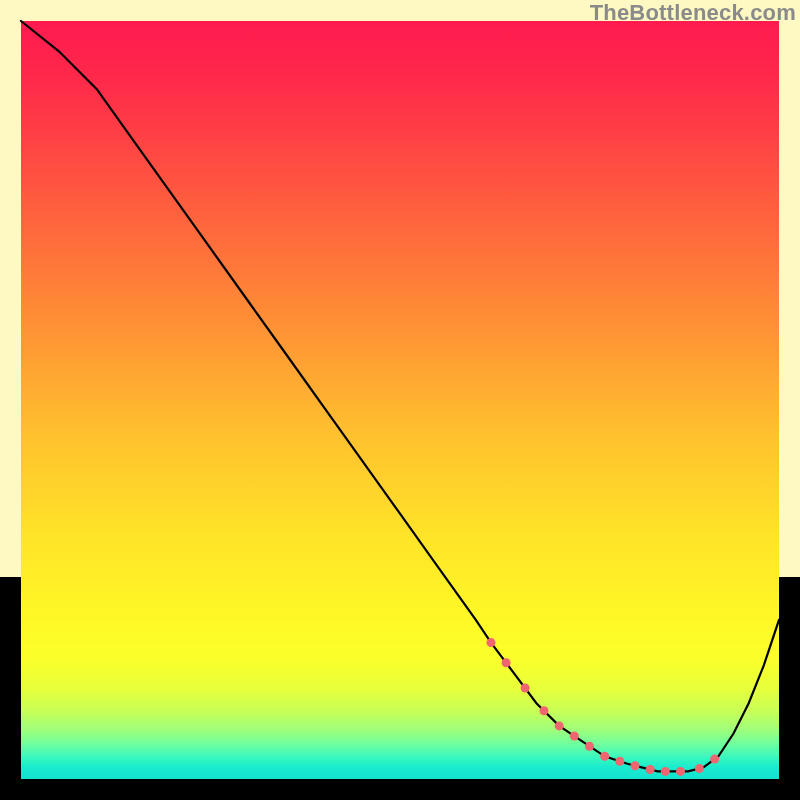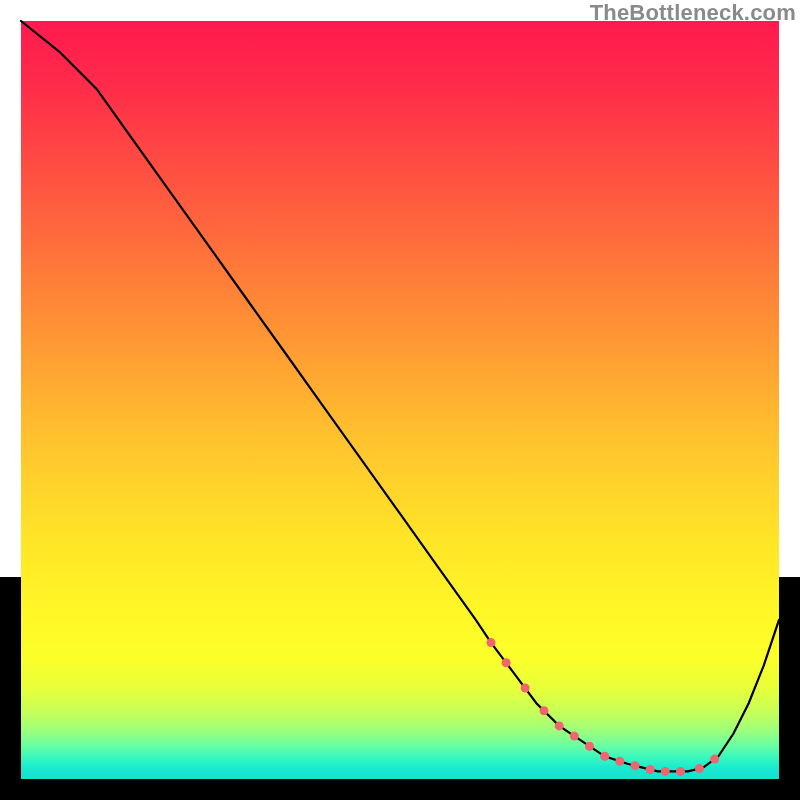--- a/index.html
+++ b/index.html
@@ -9,21 +9,21 @@
     height: 800px;
     background: #000;
     overflow: hidden;
   }
   .frame {
     position: absolute;
     left: 0;
     top: 0;
     width: 800px;
     height: 577px;
-    background: #ffffff;
+    background: #fef9c3;
   }
   .plot {
     position: absolute;
     left: 21px;
     top: 21px;
     width: 758px;
     height: 758px;
     
     background: linear-gradient(
       to bottom,

